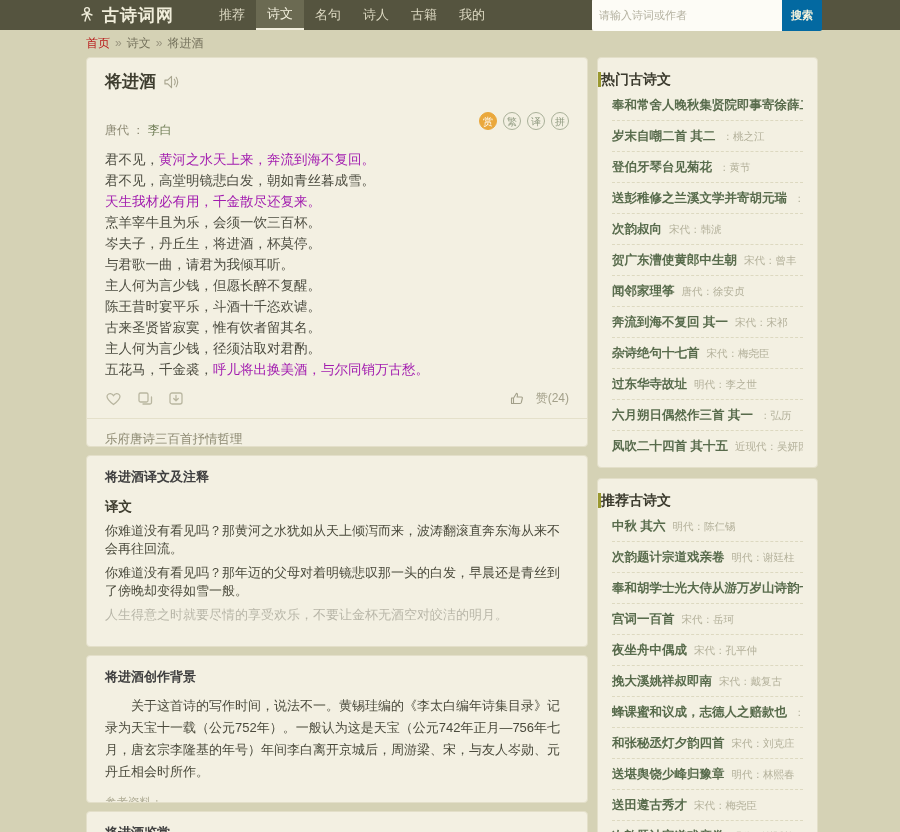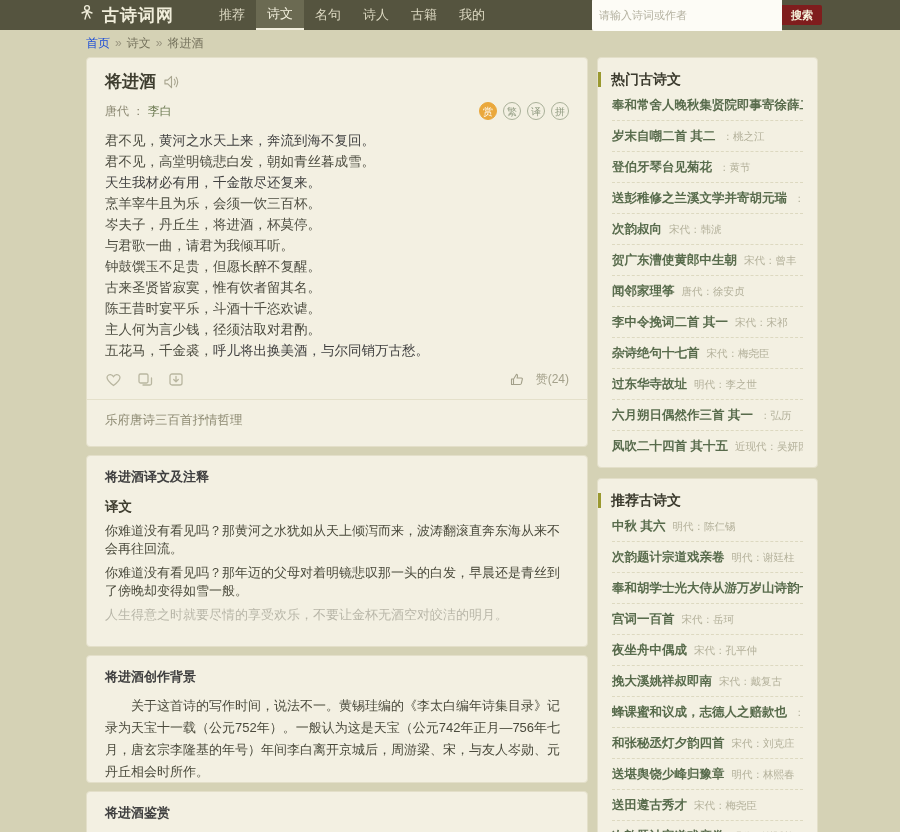--- a/index.html
+++ b/index.html
@@ -3,72 +3,72 @@
 <meta charset="utf-8">
 <style>
   html,body{margin:0;padding:0;}
   body{
     width:900px;height:832px;overflow:hidden;position:relative;
     background:#d5d2b5;
     font-family:"Liberation Sans","DejaVu Sans",sans-serif;
   }
   
   .header{height:30px;background:#55543f;display:flex;align-items:center;padding:0 78px 0 78px;box-sizing:border-box;}
-  .logo{display:flex;gap:6px;color:#f0edda;font-size:17px;font-weight:bold;letter-spacing:1px;}
+  .logo{display:flex;align-items:center;gap:6px;color:#f0edda;font-size:17px;font-weight:bold;letter-spacing:1px;}
   .logo svg{display:block;}
   .nav{display:flex;height:30px;margin-left:34px;align-items:center;}
   .nav-item{color:#ddd9c2;font-size:13px;padding:0 11px;line-height:30px;cursor:pointer;white-space:nowrap;}
   .nav-item.active{background:#6b6a52;border-bottom:2px solid #f2efdd;line-height:28px;box-sizing:border-box;color:#f4f1de;}
   .search{margin-left:auto;display:flex;align-items:center;}
   .search input{width:176px;height:32px;border:none;outline:none;font-size:11px;padding:0 7px;color:#5c5a48;background:#fdfcf6;border-radius:2px 0 0 2px;}
   .search input::placeholder{color:#b4b1a0;}
-  .search button{height:20px;background:#7f1d1d;color:#f7f4dd;border:none;font-size:11px;padding:0 9px;font-weight:bold;border-radius:0 2px 2px 0;cursor:pointer;}
+  .search button{height:32px;background:#0369a1;color:#f7f4dd;border:none;font-size:11px;padding:0 9px;font-weight:bold;border-radius:0 2px 2px 0;cursor:pointer;}
   
   .breadcrumb{height:27px;line-height:27px;padding-left:86px;font-size:12px;color:#74715c;}
   .breadcrumb .sep{margin:0 5px;color:#9a9680;}
-  .breadcrumb .home{color:#1d4ed8;}
+  .breadcrumb .home{color:#b91c1c;}
   
   .layout{display:flex;align-items:flex-start;padding:0 0 0 86px;gap:9px;}
   .main{width:502px;display:flex;flex-direction:column;gap:8px;}
   .side{width:221px;display:flex;flex-direction:column;gap:10px;}
   .card{background:#f3f0e2;border:1px solid #e3dfc9;border-radius:4px;box-sizing:border-box;}
   
   .poem-card{padding:12px 18px;height:390px;overflow:hidden;}
   .poem-title-row{display:flex;align-items:center;gap:8px;}
   .poem-title{font-size:17px;font-weight:bold;color:#3f3e30;}
   .poem-meta-row{display:flex;align-items:center;margin-top:9px;}
-  .poem-meta{font-size:12px;color:#8d8a74;}
+  .poem-meta{font-size:12px;color:#8d8a74;margin-top:20px;}
   .poem-meta .author{color:#6c7a52;}
   .tools{margin-left:auto;display:flex;gap:6px;}
   .tool{width:18px;height:18px;border-radius:50%;border:1px solid #a9b099;color:#8f9a80;font-size:10px;line-height:18px;text-align:center;box-sizing:border-box;cursor:pointer;}
   .tool.filled{background:#eaa83c;border-color:#eaa83c;color:#fff;}
   .poem-lines{margin-top:10px;}
   .poem-line{font-size:13.5px;line-height:21px;color:#4c4c40;white-space:nowrap;}
-  .seg-red{color:#404040;}
+  .seg-red{color:#a21caf;}
   .actions-row{display:flex;align-items:center;gap:15px;margin-top:10px;}
   .action-ic{cursor:pointer;display:flex;align-items:center;}
   .like{margin-left:auto;display:flex;align-items:center;gap:12px;font-size:12px;color:#a3a08a;cursor:pointer;}
   .poem-divider{border:none;border-top:1px solid #e4e0ca;margin:11px -18px 0;}
   .tags{display:flex;font-size:12.5px;color:#8d8a72;margin-top:12px;}
   .tag{cursor:pointer;white-space:nowrap;}
   
   .trans-card{padding:12px 18px;height:192px;overflow:hidden;position:relative;}
   .sec-title{font-size:13px;font-weight:bold;color:#404040;}
   .sub-title{font-size:13.5px;font-weight:bold;color:#3f3e30;margin-top:12px;}
   .trans-p{font-size:13px;color:#4a4a3c;line-height:18px;margin:6px 0 0;}
   .trans-p.fade1{opacity:.35;}
   
-  .bg-card{padding:12px 18px;height:128px;overflow:hidden;}
+  .bg-card{padding:12px 18px;height:148px;overflow:hidden;}
   .bg-p{font-size:13px;color:#4a4a3c;line-height:22px;text-indent:2em;margin:9px 0 0;}
   .ref{font-size:11.5px;color:#b1ae97;line-height:17px;margin-top:11px;}
   
   .app-card{padding:12px 18px;height:60px;}
   
   .side-card{padding:10px 14px 6px;}
-  .side-title{font-size:14px;font-weight:bold;color:#3b3a2d;border-left:3px solid #9a992f;padding-left:10px;margin:4px 0 3px -14px;line-height:15px;}
+  .side-title{font-size:14px;font-weight:bold;color:#3b3a2d;border-left:3px solid #9a992f;margin:4px 0 3px -14px;line-height:15px;}
   .side-list{}
   .side-item{padding:7px 0 6px;border-bottom:1px dashed #ddd9c0;font-size:12.5px;white-space:nowrap;overflow:hidden;cursor:pointer;}
   .side-item:last-child{border-bottom:none;}
   .side-item .t{color:#586b4c;font-weight:bold;}
   .side-item .m{color:#b3b09a;font-size:10.5px;margin-left:7px;}
   svg{flex:none;}
 </style>
 </head>
 <body>
 
@@ -122,23 +122,23 @@
             <div class="tool">拼</div>
           </div>
       </div>
       <div class="poem-lines">
           <div class="poem-line"><span>君不见，</span><span class="seg-red">黄河之水天上来，奔流到海不复回。</span></div>
           <div class="poem-line"><span>君不见，高堂明镜悲白发，朝如青丝暮成雪。</span></div>
           <div class="poem-line"><span class="seg-red">天生我材必有用，千金散尽还复来。</span></div>
           <div class="poem-line"><span>烹羊宰牛且为乐，会须一饮三百杯。</span></div>
           <div class="poem-line"><span>岑夫子，丹丘生，将进酒，杯莫停。</span></div>
           <div class="poem-line"><span>与君歌一曲，请君为我倾耳听。</span></div>
-          <div class="poem-line"><span>钟鼓馔玉不足贵，但愿长醉不复醒。</span></div>
+          <div class="poem-line"><span>主人何为言少钱，但愿长醉不复醒。</span></div>
+          <div class="poem-line"><span>陈王昔时宴平乐，斗酒十千恣欢谑。</span></div>
           <div class="poem-line"><span>古来圣贤皆寂寞，惟有饮者留其名。</span></div>
-          <div class="poem-line"><span>陈王昔时宴平乐，斗酒十千恣欢谑。</span></div>
           <div class="poem-line"><span>主人何为言少钱，径须沽取对君酌。</span></div>
           <div class="poem-line"><span>五花马，千金裘，</span><span class="seg-red">呼儿将出换美酒，与尔同销万古愁。</span></div>
         </div>
       <div class="actions-row">
         <span class="action-ic">
           <svg width="17" height="15" viewBox="0 0 17 15">
               <path d="M8.5 13.5 C3 9.5 1 6.5 2.5 4 C4 1.8 7 2.2 8.5 4.6 C10 2.2 13 1.8 14.5 4 C16 6.5 14 9.5 8.5 13.5 z" fill="none" stroke="#b9b6a0" stroke-width="1.3"></path>
             </svg>
         </span>
         <span class="action-ic">
@@ -200,21 +200,21 @@
     <div class="card side-card">
       <div class="side-title">热门古诗文</div>
       <div class="side-list" id="hot-list">
           <div class="side-item"><span class="t">奉和常舍人晚秋集贤院即事寄徐薛二侍郎</span></div>
           <div class="side-item"><span class="t">岁末自嘲二首 其二</span><span class="m">：桃之江</span></div>
           <div class="side-item"><span class="t">登伯牙琴台见菊花</span><span class="m">：黄节</span></div>
           <div class="side-item"><span class="t">送彭稚修之兰溪文学并寄胡元瑞</span><span class="m">：欧大任</span></div>
           <div class="side-item"><span class="t">次韵叔向</span><span class="m">宋代：韩淲</span></div>
           <div class="side-item"><span class="t">贺广东漕使黄郎中生朝</span><span class="m">宋代：曾丰</span></div>
           <div class="side-item"><span class="t">闻邻家理筝</span><span class="m">唐代：徐安贞</span></div>
-          <div class="side-item"><span class="t">李中令挽词二首 其一</span><span class="m">宋代：宋祁</span></div>
+          <div class="side-item"><span class="t">奔流到海不复回 其一</span><span class="m">宋代：宋祁</span></div>
           <div class="side-item"><span class="t">杂诗绝句十七首</span><span class="m">宋代：梅尧臣</span></div>
           <div class="side-item"><span class="t">过东华寺故址</span><span class="m">明代：李之世</span></div>
           <div class="side-item"><span class="t">六月朔日偶然作三首 其一</span><span class="m">：弘历</span></div>
           <div class="side-item"><span class="t">凤吹二十四首 其十五</span><span class="m">近现代：吴妍因</span></div>
         </div>
     </div>
 
     <div class="card side-card">
       <div class="side-title">推荐古诗文</div>
       <div class="side-list" id="rec-list">

